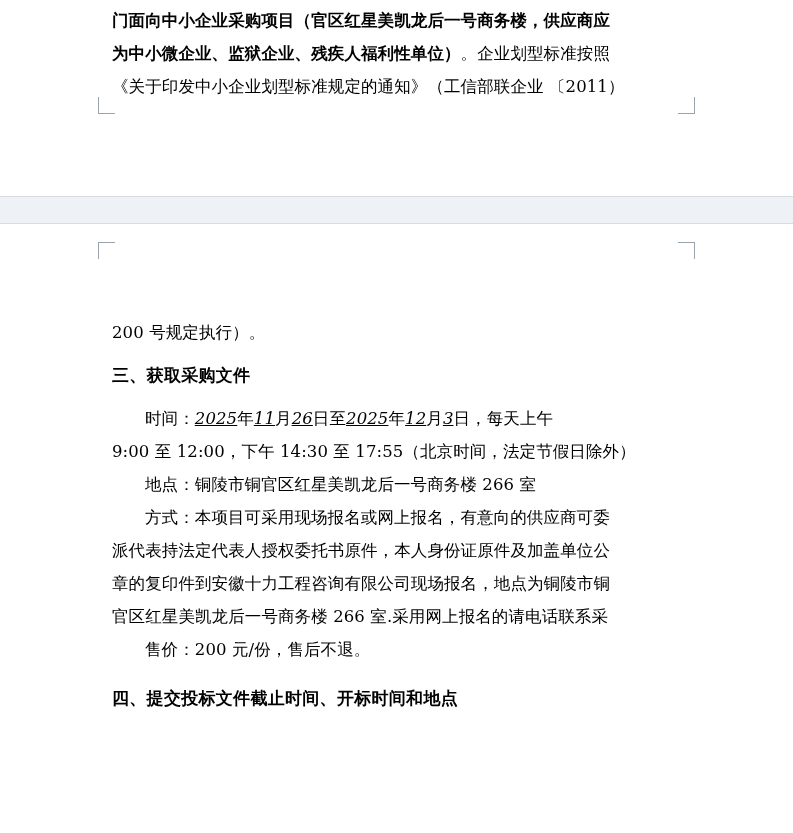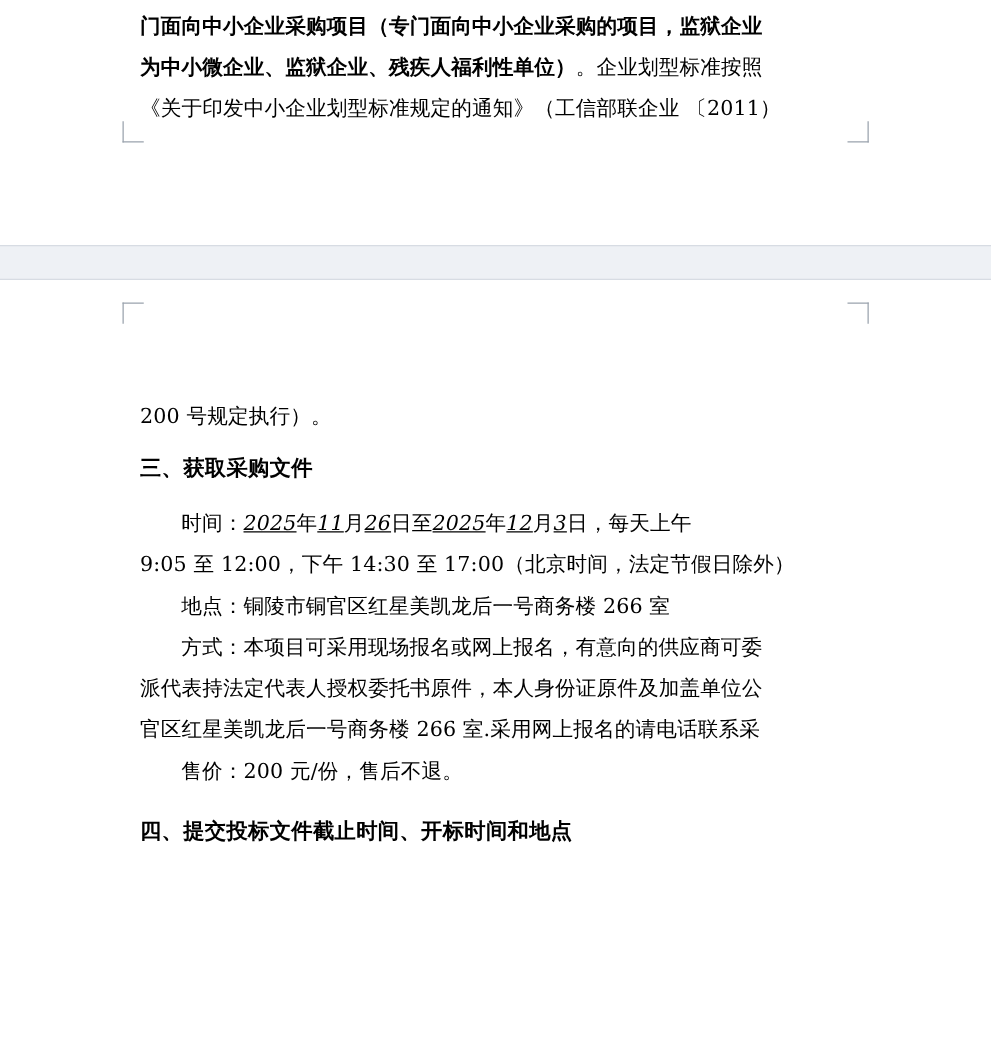--- a/index.html
+++ b/index.html
@@ -91,21 +91,21 @@
 <body>
 
 <div class="page-wrap">
 
   <div class="sheet sheet-top">
 
     <div class="crop bl" style="left:98px; bottom:82px;"></div>
     <div class="crop br" style="right:98px; bottom:82px;"></div>
 
     <p class="para">
-      <span class="bold">门面向中小企业采购项目（专门面向中小企业采购的项目，监狱企业</span>
+      <span class="bold">门面向中小企业采购项目（官区红星美凯龙后一号商务楼，供应商应</span>
     </p>
     <p class="para">
       <span class="bold">为中小微企业、监狱企业、残疾人福利性单位）</span><span>。企业划型标准按照</span>
     </p>
     <p class="para">
       <span>《关于印发中小企业划型标准规定的通知》（工信部联企业 〔2011）</span>
     </p>
   </div>
 
   <div class="page-gap"></div>
@@ -121,26 +121,27 @@
     <div class="spacer-sm"></div>
 
     <p class="heading">三、获取采购文件</p>
 
     <div class="spacer-sm"></div>
 
     <p class="para indent">
       <span>时间：</span><span class="underline-field">2025</span><span>年</span><span class="underline-field">11</span><span>月</span><span class="underline-field">26</span><span>日</span><span>至</span><span class="underline-field">2025</span><span>年</span><span class="underline-field">12</span><span>月</span><span class="underline-field">3</span><span>日</span><span>，每天上午</span>
     </p>
 
-    <p class="para">9:05 至 12:00，下午 14:30 至 17:00（北京时间，法定节假日除外）</p>
+    <p class="para">9:00 至 12:00，下午 14:30 至 17:55（北京时间，法定节假日除外）</p>
 
     <p class="para indent">地点：铜陵市铜官区红星美凯龙后一号商务楼 266 室</p>
 
     <p class="para indent">方式：本项目可采用现场报名或网上报名，有意向的供应商可委</p>
     <p class="para">派代表持法定代表人授权委托书原件，本人身份证原件及加盖单位公</p>
+    <p class="para">章的复印件到安徽十力工程咨询有限公司现场报名，地点为铜陵市铜</p>
     <p class="para">官区红星美凯龙后一号商务楼 266 室.采用网上报名的请电话联系采</p>
 
     <p class="para indent">售价：200 元/份，售后不退。</p>
 
     <div class="spacer-md"></div>
 
     <p class="heading">四、提交投标文件截止时间、开标时间和地点</p>
   </div>
 
 </div>

